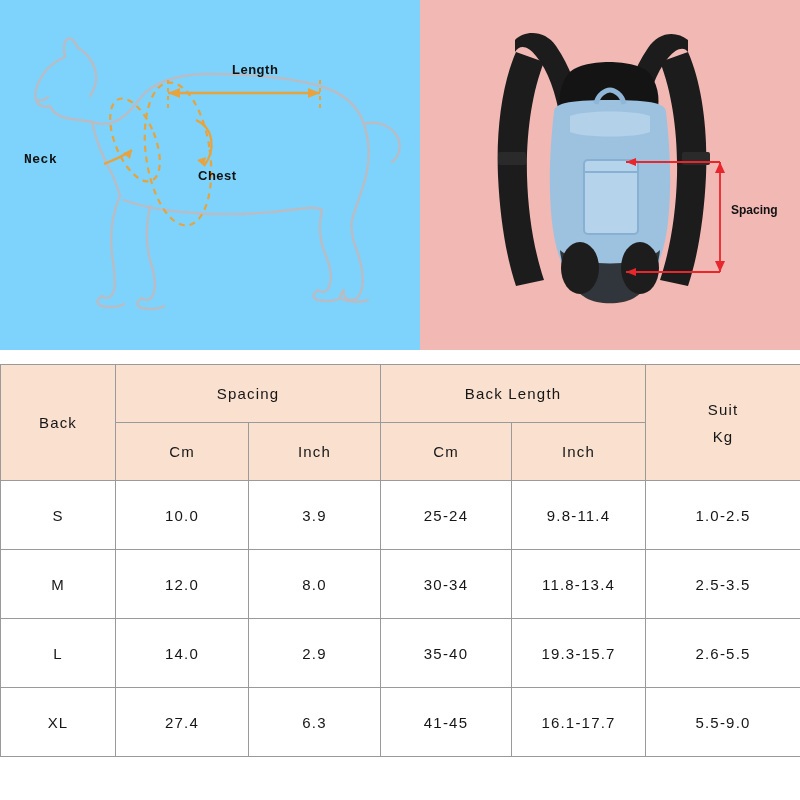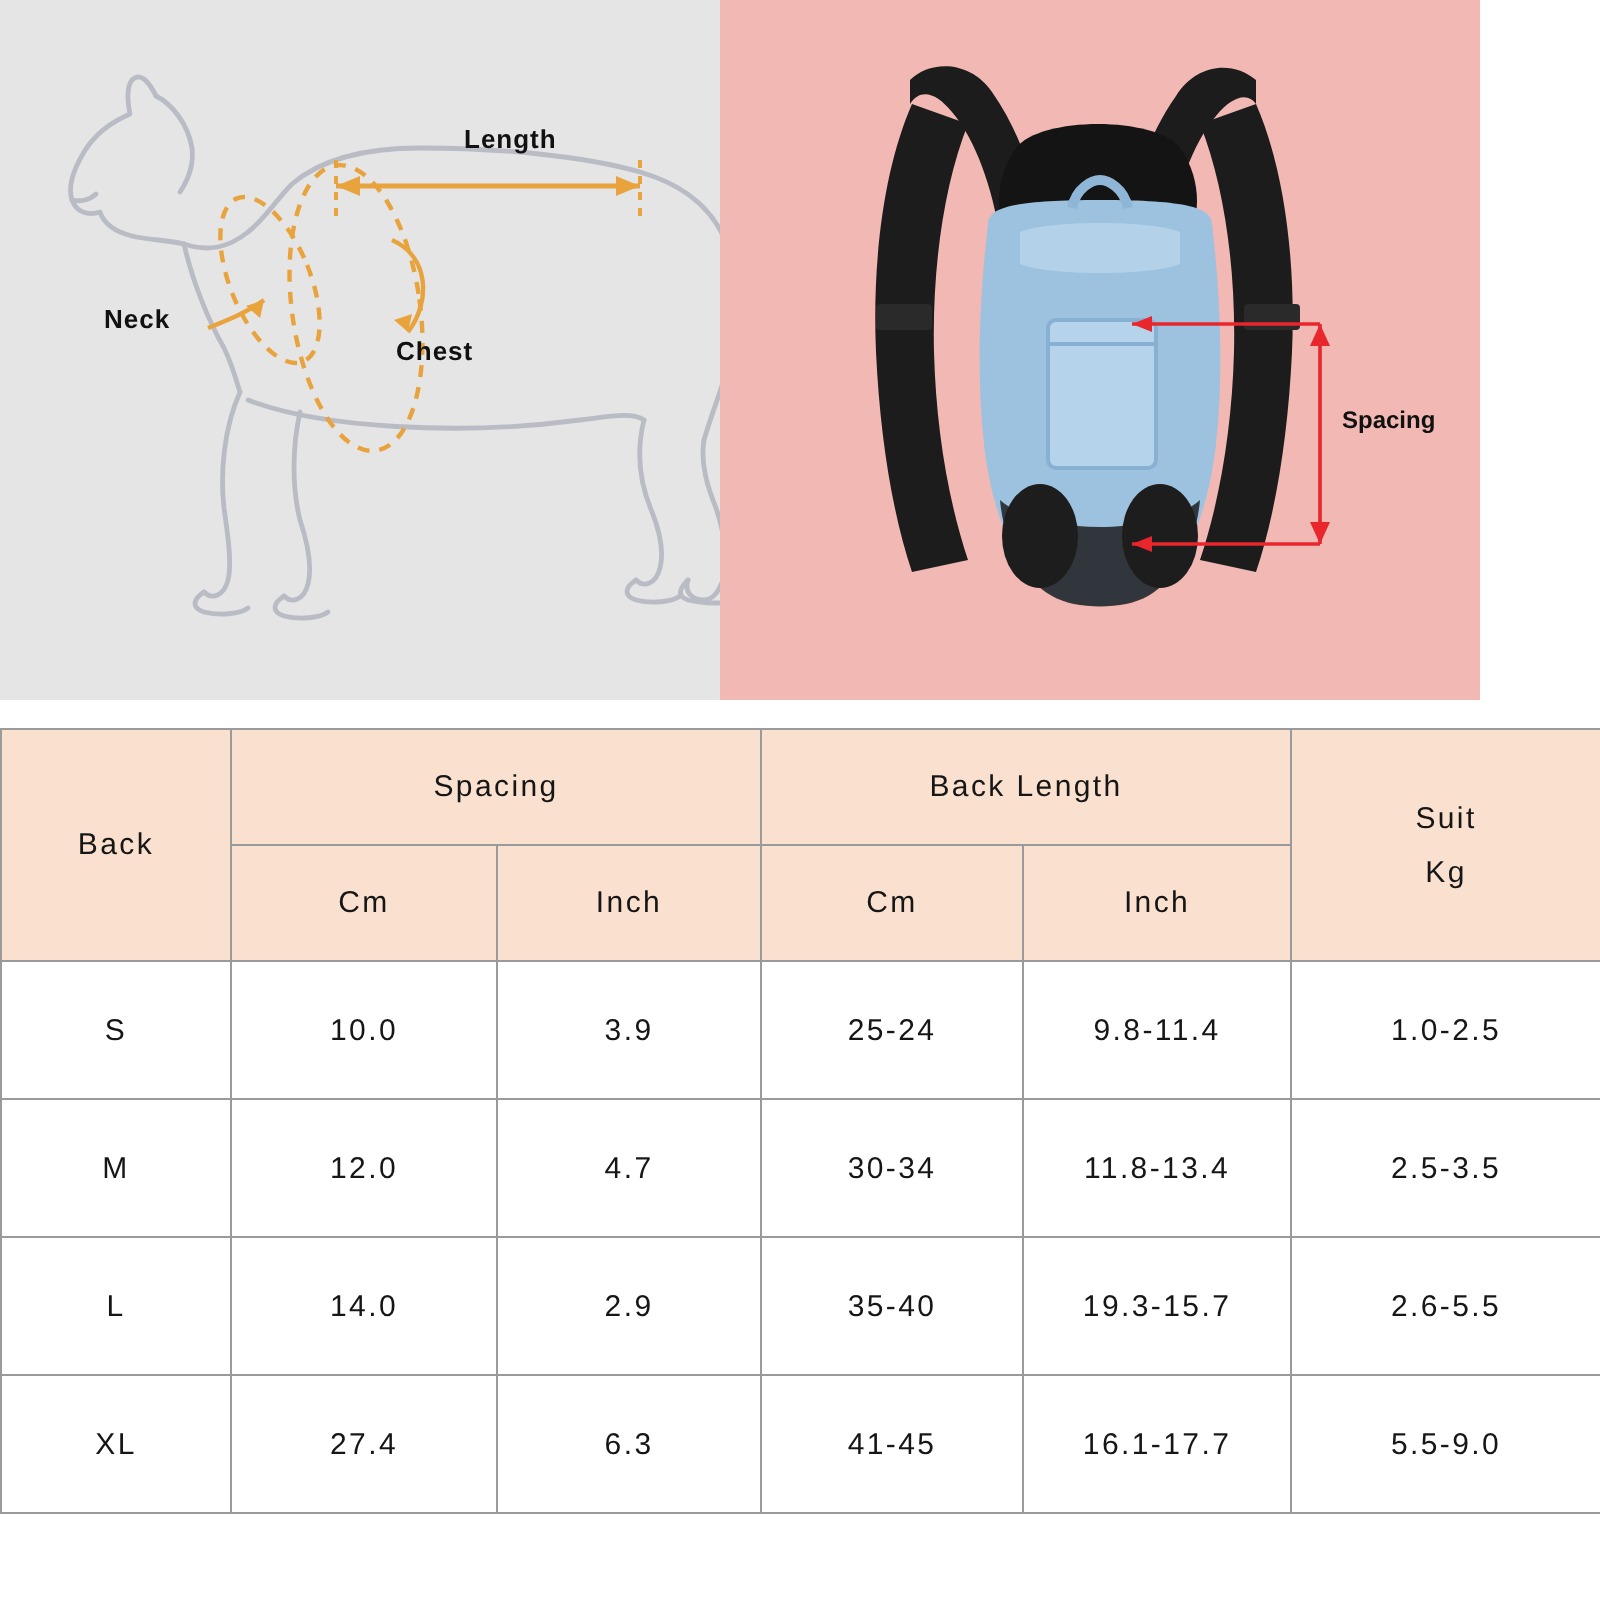--- a/index.html
+++ b/index.html
@@ -24,23 +24,23 @@
   
   .top-row {
     position: relative;
     display: flex;
     width: 800px;
     height: 350px;
     box-sizing: border-box;
   }
   .diagram-panel {
     position: relative;
-    width: 360px;
+    width: 420px;
     height: 350px;
-    background: #e5e5e5;
+    background: #7dd3fc;
     overflow: hidden;
     text-align: center;
   }
   .photo-panel {
     position: relative;
     width: 380px;
     height: 350px;
     background: #f1b8b4;
     overflow: hidden;
   }
@@ -54,21 +54,21 @@
   .diag-label {
     position: absolute;
     font-family: "Liberation Sans", sans-serif;
     font-size: 13px;
     font-weight: bold;
     color: #111111;
     letter-spacing: 0.5px;
     white-space: nowrap;
   }
   .lbl-length { left: 232px; top: 62px; }
-  .lbl-neck   { left: 52px;  top: 152px; }
+  .lbl-neck   { left: 24px;  top: 152px; font-family: Liberation Mono, monospace; }
   .lbl-chest  { left: 198px; top: 168px; }
 
   .photo-label {
     position: absolute;
     font-family: "Liberation Sans", sans-serif;
     font-size: 12px;
     font-weight: bold;
     color: #111111;
     white-space: nowrap;
   }
@@ -273,21 +273,21 @@
           <td>S</td>
           <td>10.0</td>
           <td>3.9</td>
           <td>25-24</td>
           <td>9.8-11.4</td>
           <td>1.0-2.5</td>
         </tr>
         <tr class="body-row">
           <td>M</td>
           <td>12.0</td>
-          <td>4.7</td>
+          <td>8.0</td>
           <td>30-34</td>
           <td>11.8-13.4</td>
           <td>2.5-3.5</td>
         </tr>
         <tr class="body-row">
           <td>L</td>
           <td>14.0</td>
           <td>2.9</td>
           <td>35-40</td>
           <td>19.3-15.7</td>

